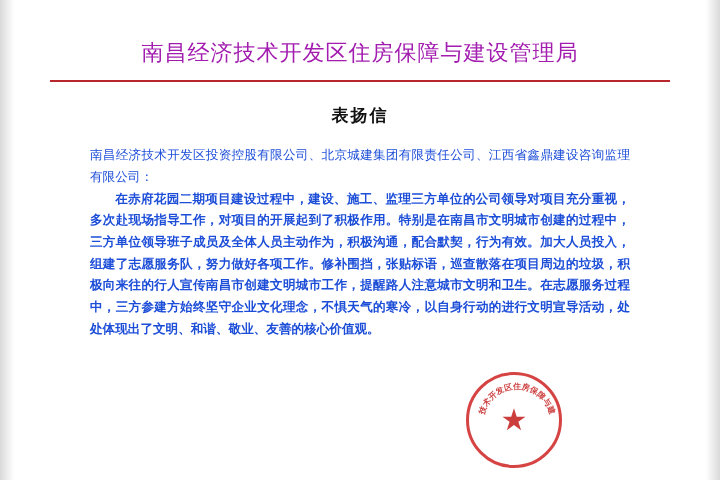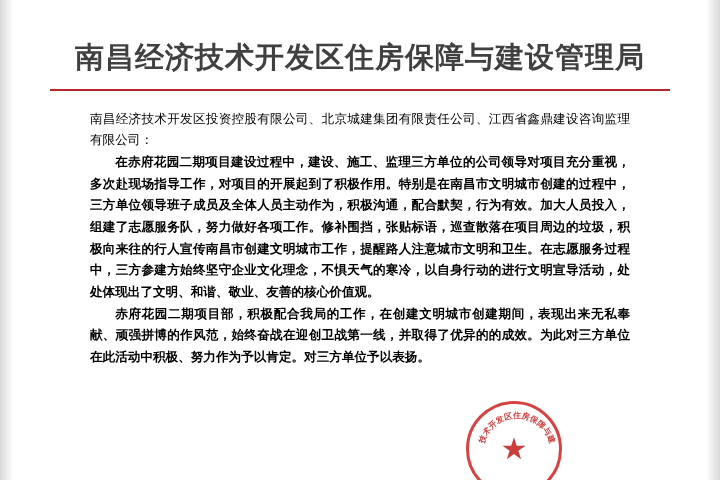--- a/index.html
+++ b/index.html
@@ -19,24 +19,24 @@
     height: 480px;
     background: #ffffff;
     box-sizing: border-box;
     overflow: hidden;
   }
   .letterhead {
     text-align: center;
     padding-top: 40px;
   }
   .letterhead-title {
-    color: #404040;
+    color: #a21caf;
     font-family: "Liberation Serif", "DejaVu Serif", serif;
-    font-weight: bold;
-    font-size: 29px;
+    font-weight: normal;
+    font-size: 22px;
     letter-spacing: 1px;
     line-height: 1.2;
     white-space: nowrap;
   }
   .rule {
     margin: 14px auto 0 auto;
     width: 620px;
     height: 2px;
     background: #b9272d;
   }
@@ -44,21 +44,21 @@
     text-align: center;
     margin-top: 22px;
     font-size: 17px;
     font-weight: bold;
     color: #111111;
     letter-spacing: 2px;
   }
   .body-block {
     margin: 18px auto 0 auto;
     width: 540px;
-    color: #000000;
+    color: #1d4ed8;
     font-size: 12.6px;
     line-height: 1.72;
     text-align: justify;
     text-justify: inter-ideograph;
   }
   .para {
     margin: 0;
     text-align: justify;
     text-justify: inter-ideograph;
   }
@@ -139,25 +139,25 @@
 
   <div class="edge-shadow-left"></div>
   <div class="edge-shadow-right"></div>
 
   <div class="letterhead">
     <div class="letterhead-title">南昌经济技术开发区住房保障与建设管理局</div>
   </div>
 
   <div class="rule"></div>
 
+  <div class="doc-title">表扬信</div>
 
   <div class="body-block">
     <p class="para">南昌经济技术开发区投资控股有限公司、北京城建集团有限责任公司、江西省鑫鼎建设咨询监理有限公司：</p>
     <p class="para indent">在赤府花园二期项目建设过程中，建设、施工、监理三方单位的公司领导对项目充分重视，多次赴现场指导工作，对项目的开展起到了积极作用。特别是在南昌市文明城市创建的过程中，三方单位领导班子成员及全体人员主动作为，积极沟通，配合默契，行为有效。加大人员投入，组建了志愿服务队，努力做好各项工作。修补围挡，张贴标语，巡查散落在项目周边的垃圾，积极向来往的行人宣传南昌市创建文明城市工作，提醒路人注意城市文明和卫生。在志愿服务过程中，三方参建方始终坚守企业文化理念，不惧天气的寒冷，以自身行动的进行文明宣导活动，处处体现出了文明、和谐、敬业、友善的核心价值观。</p>
-    <p class="para indent">赤府花园二期项目部，积极配合我局的工作，在创建文明城市创建期间，表现出来无私奉献、顽强拼博的作风范，始终奋战在迎创卫战第一线，并取得了优异的的成效。为此对三方单位在此活动中积极、努力作为予以肯定。对三方单位予以表扬。</p>
   </div>
 
   <div class="signature-area">
     <div class="seal">
       <div class="seal-inner">
         <div class="seal-text" id="sealRing">
             <span class="seal-char" style="transform: rotate(-69.4444deg) translate(0px, -36px) rotate(0deg);">技</span>
             <span class="seal-char" style="transform: rotate(-55.5556deg) translate(0px, -36px) rotate(0deg);">术</span>
             <span class="seal-char" style="transform: rotate(-41.6667deg) translate(0px, -36px) rotate(0deg);">开</span>
             <span class="seal-char" style="transform: rotate(-27.7778deg) translate(0px, -36px) rotate(0deg);">发</span>

